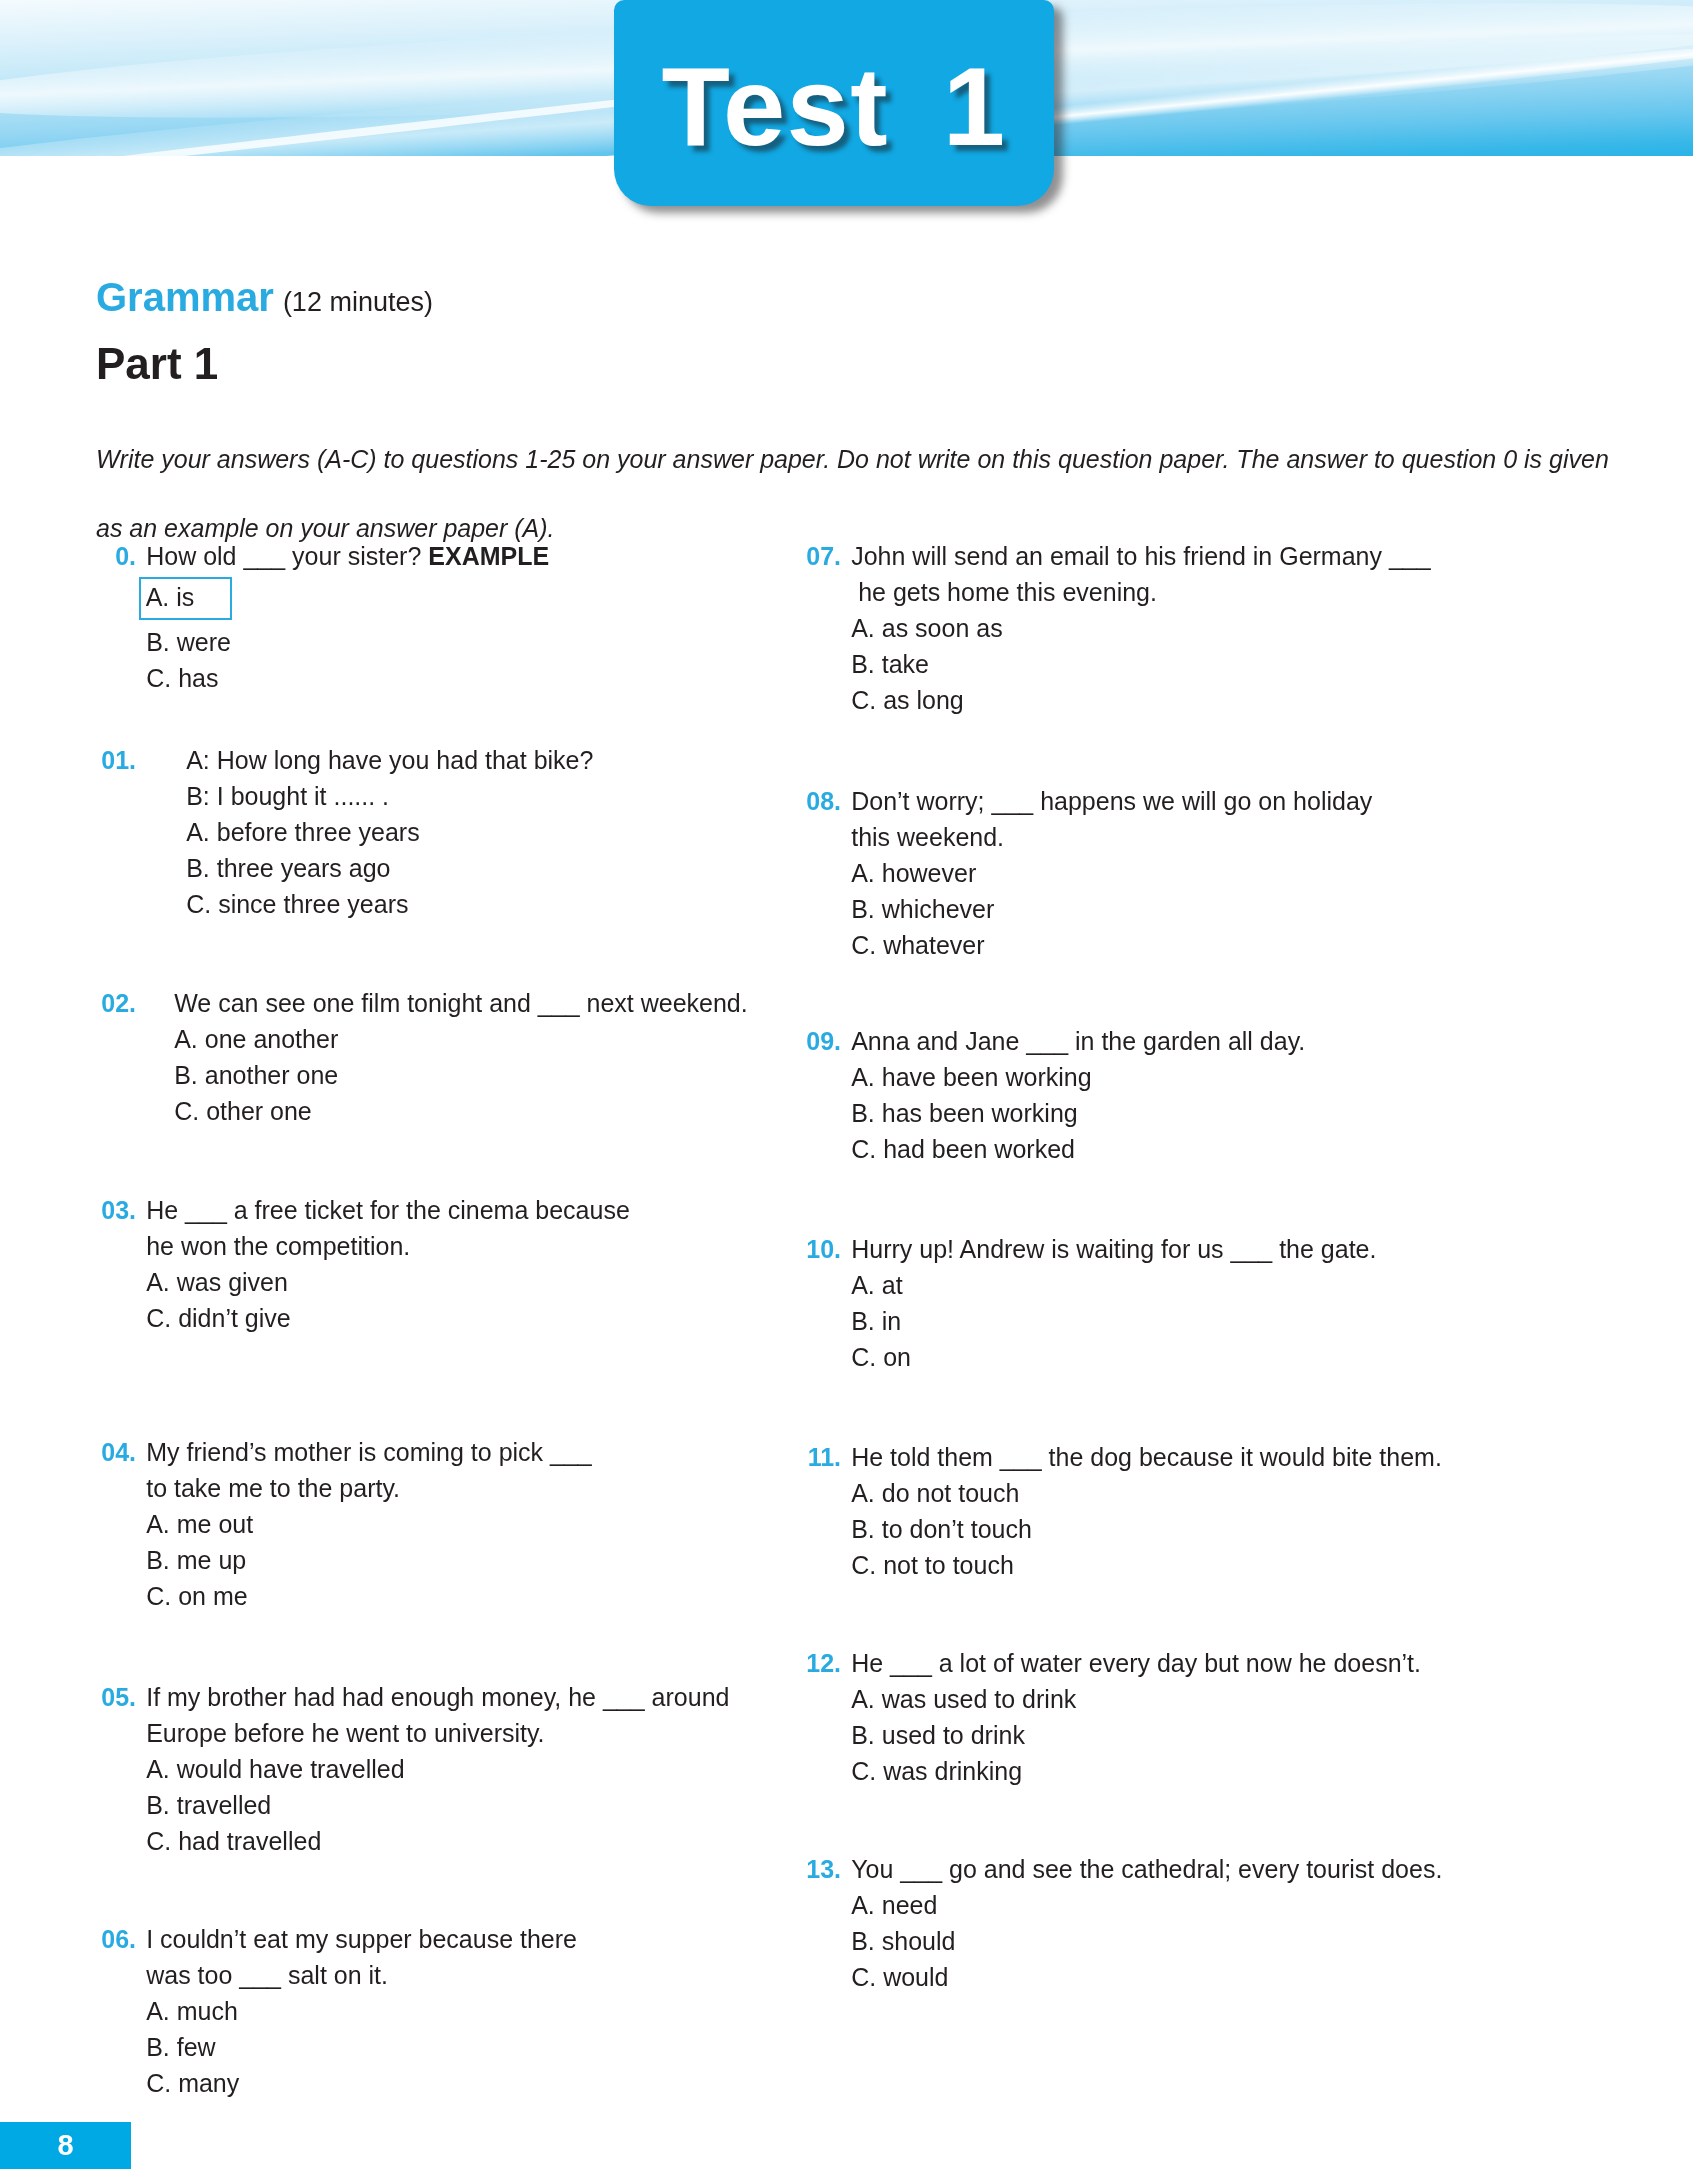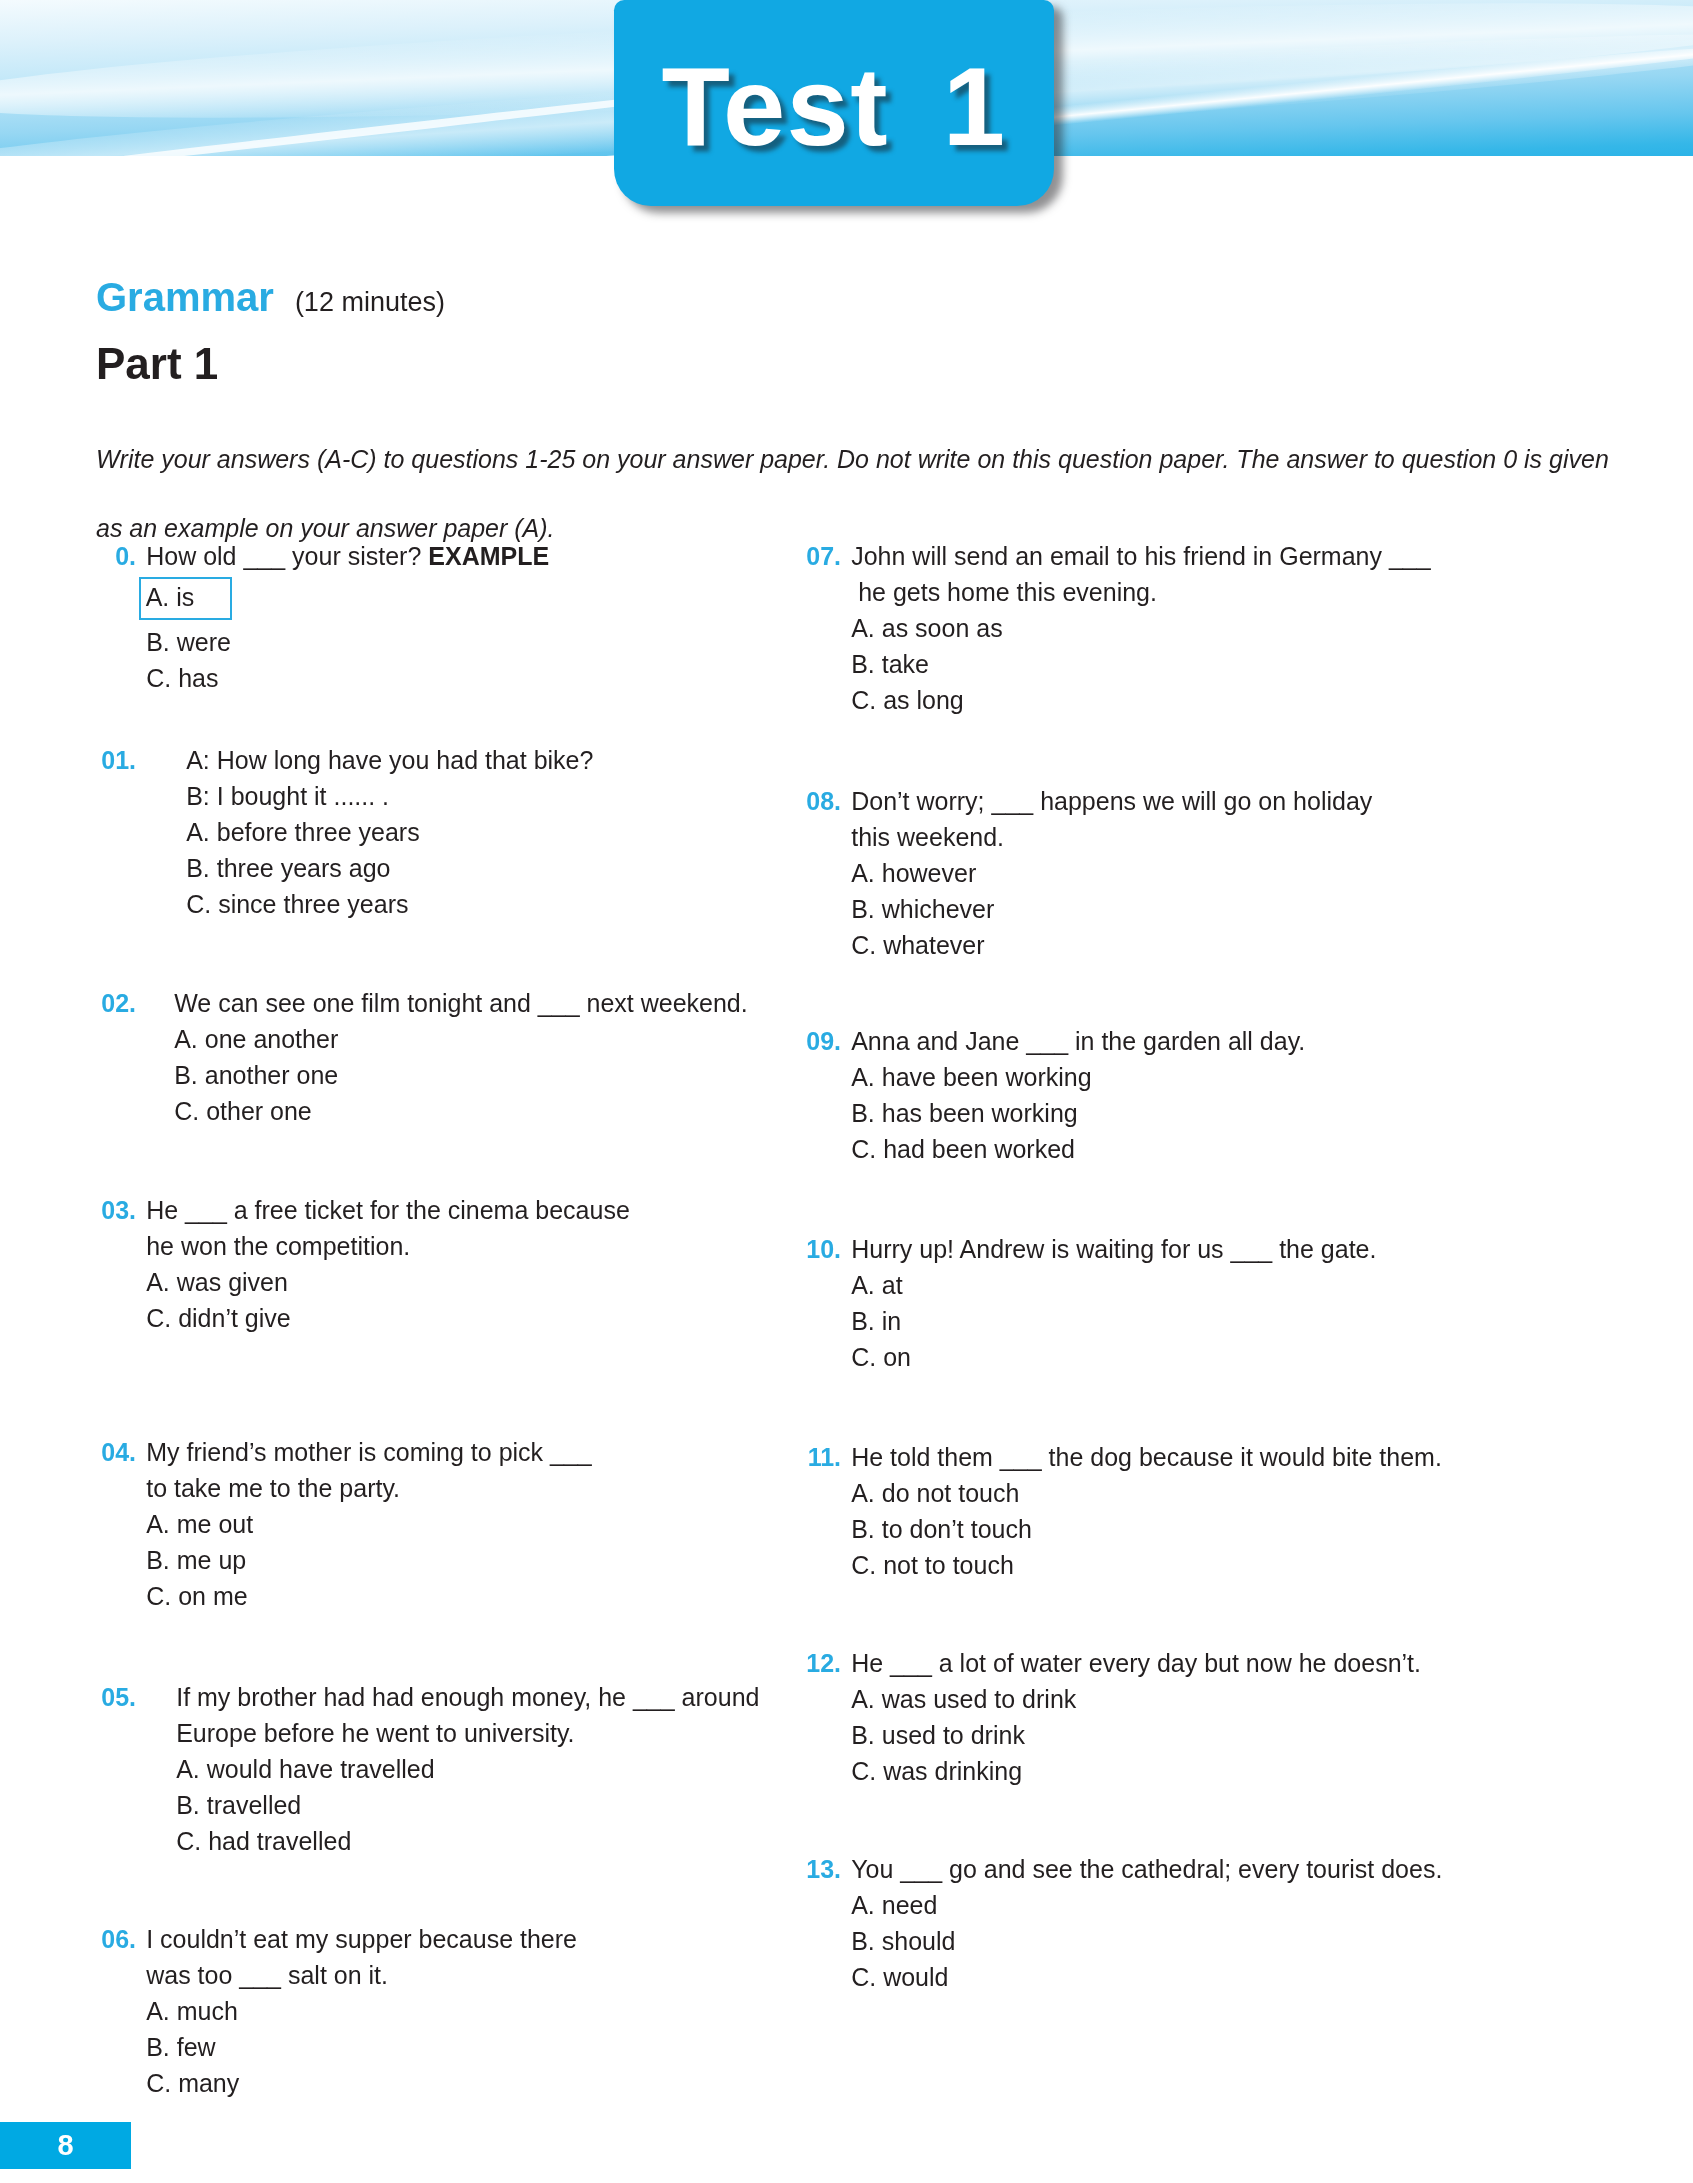--- a/index.html
+++ b/index.html
@@ -33,21 +33,21 @@
     display:flex;align-items:center;justify-content:center;
   }
   .badge-label{
     font-weight:bold;font-size:112px;color:#ffffff;letter-spacing:1.3px;word-spacing:21.7px;
     text-shadow:5.7px 5.7px 4.5px rgba(25,25,30,.5);padding-top:7.6px;
   }
 
   
   .section-head{position:absolute;left:96px;top:275px;white-space:nowrap;}
   .sec-title{font-size:40px;font-weight:bold;color:var(--accent,#29abe2);}
-  .sec-time{font-size:27px;color:#231f20;margin-left:21px;}
+  .sec-time{font-size:27px;color:#231f20;margin-left:9px;}
   .part{position:absolute;left:96px;top:339px;font-size:44px;font-weight:bold;}
   .instructions{position:absolute;left:96px;top:409px;font-size:25px;font-style:italic;line-height:37px;}
   .instr-line{white-space:pre-wrap;margin-top:32px;}
 
   
   .q{position:absolute;display:flex;align-items:flex-start;}
   .qnum{flex:0 0 90px;text-align:right;font-weight:bold;color:var(--accent,#29abe2);font-size:25px;line-height:36px;}
   .qbody{margin-left:10.2px;font-size:25px;line-height:36px;}
   .qline{white-space:pre-wrap;}
   .example{font-weight:bold;}
@@ -129,21 +129,21 @@
     <div class="q" style="left: 46px; top: 1434px;">
       <span class="qnum">04.</span>
       <div class="qbody">
         <div class="qline">My friend’s mother is coming to pick ___</div>
         <div class="qline">to take me to the party.</div>
         <div class="qline">A. me out</div>
         <div class="qline">B. me up</div>
         <div class="qline">C. on me</div>
       </div>
     </div>
-    <div class="q" style="left: 46px; top: 1679px; gap: 30px;">
+    <div class="q" style="left: 46px; top: 1679px;">
       <span class="qnum">05.</span>
       <div class="qbody">
         <div class="qline">If my brother had had enough money, he ___ around</div>
         <div class="qline">Europe before he went to university.</div>
         <div class="qline">A. would have travelled</div>
         <div class="qline">B. travelled</div>
         <div class="qline">C. had travelled</div>
       </div>
     </div>
     <div class="q" style="left: 46px; top: 1921px;">

